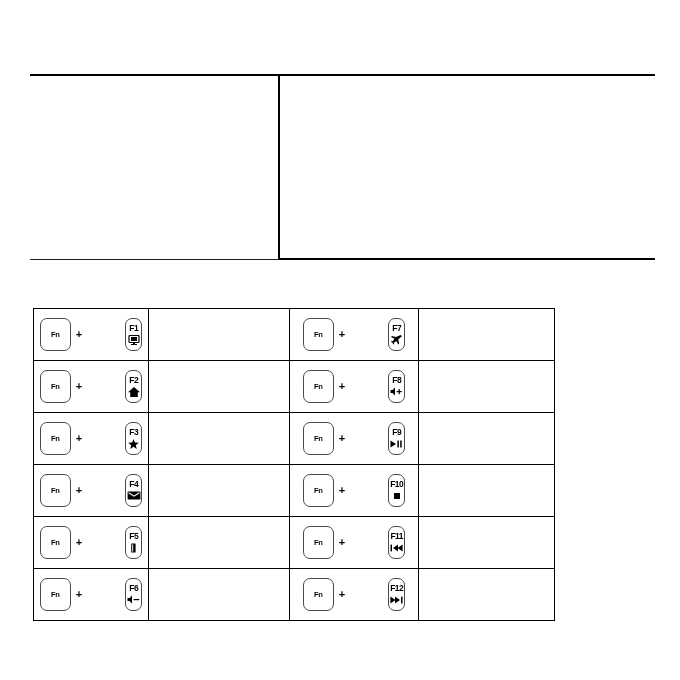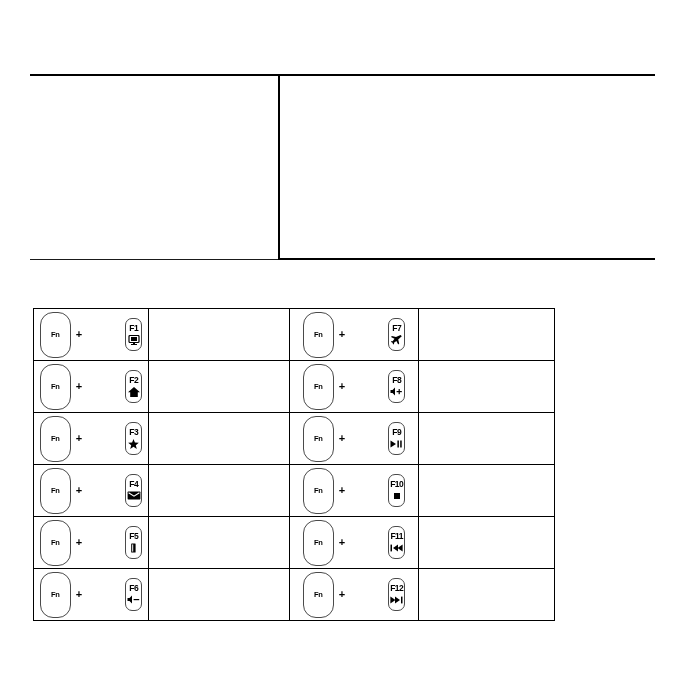--- a/index.html
+++ b/index.html
@@ -104,22 +104,21 @@
     border: 1px solid #4a4a4a;
     border-radius: 7px;
     background: #ffffff;
     display: flex;
     flex-direction: column;
     align-items: center;
     justify-content: center;
   }
   .keycap.fn {
     width: 31px;
-    height: 46px;
-    border-radius: 13px;
+    height: 33px;
   }
   .keycap.fkey {
     width: 17px;
     height: 33px;
     gap: 1px;
     margin-left: 38px;
   }
   .fn-label {
     font-size: 7.5px;
     font-weight: bold;

